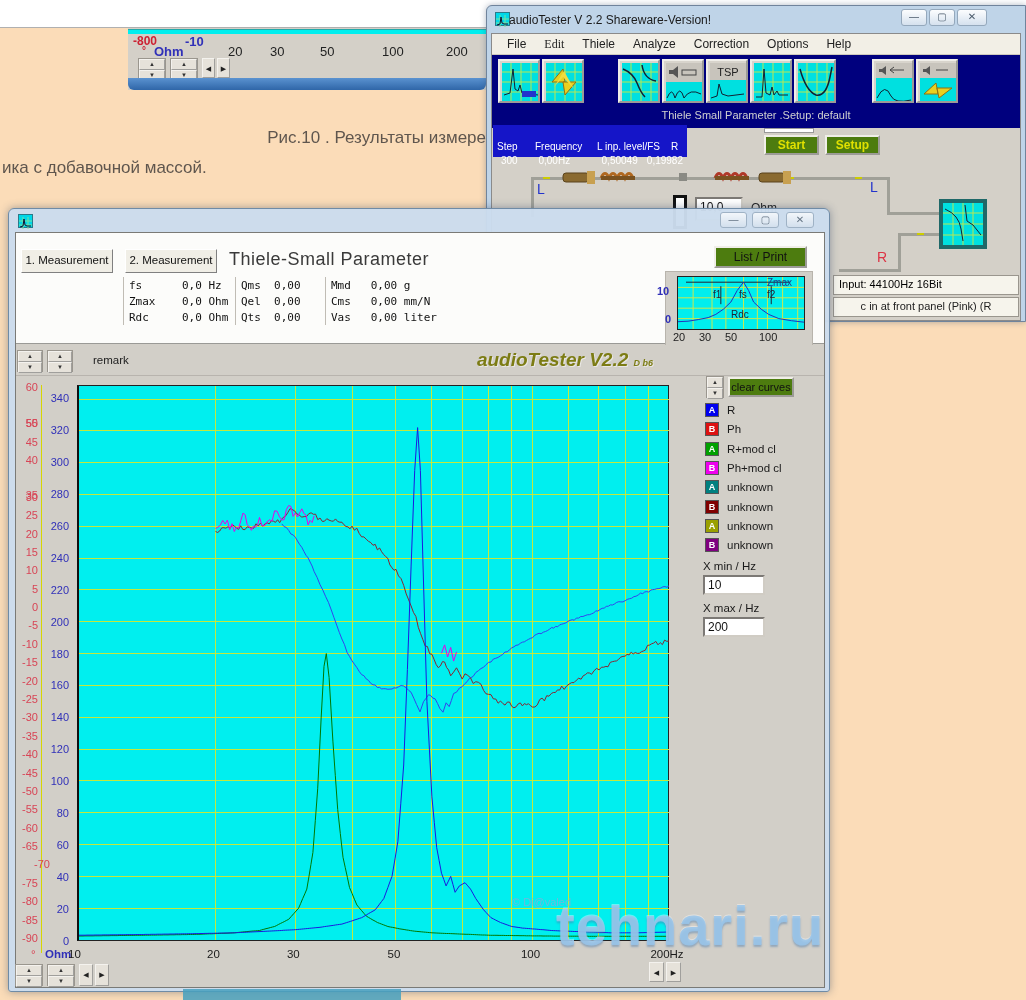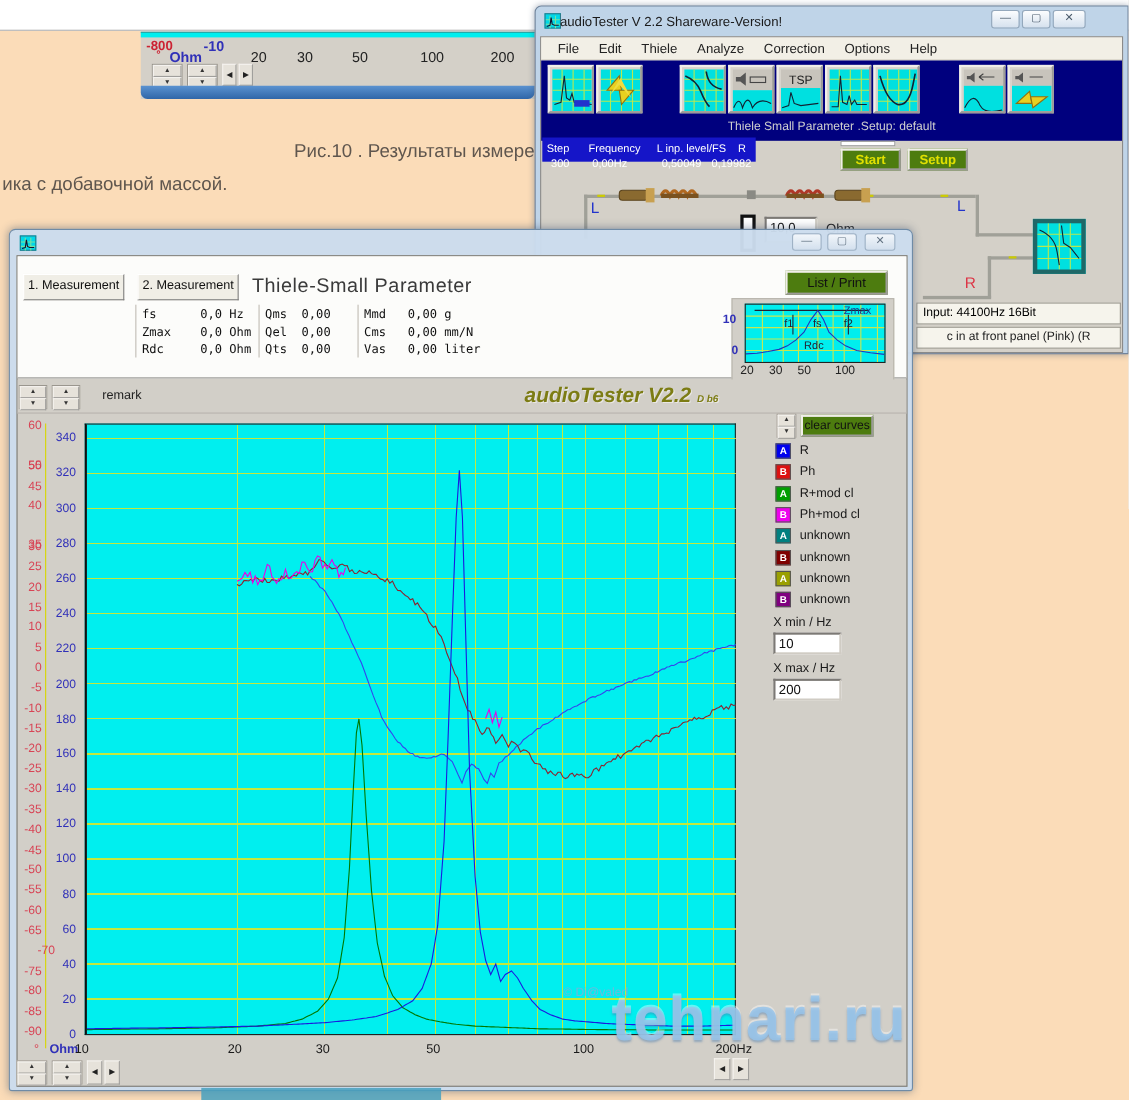--- a/index.html
+++ b/index.html
@@ -31,21 +31,21 @@
 
 
 #tester-win { left:486px; top:5px; width:540px; height:317px; background:#bfd4e8; border:1px solid #70849c; border-radius:6px 0 0 0; z-index:3; box-shadow:0 0 6px rgba(60,80,110,.4); }
 #tester-title { left:22px; top:7px; font-size:12px; color:#1a1a1a; }
 #tester-content { left:4px; top:27px; width:530px; height:288px; background:#d4d0c8; border:1px solid #8a8a8a; }
 #menubar { left:5px; top:28px; width:528px; height:21px; background:#f2efe6; border-bottom:1px solid #cfcabe; display:flex; align-items:center; padding-left:6px; }
 .menu-item { font-size:12px; color:#222; padding:2px 9px; }
 #navy-block { left:5px; top:49px; width:528px; height:73px; background:#00007e; }
 .tool-btn { position:absolute; width:42px; height:44px; background:#d8d4cc; border:2px outset #f0eee8; padding:2px; }
 #setup-bar { left:5px; top:103px; width:528px; height:19px; color:#cfcfcf; font-size:11px; text-align:center; }
-#step-table { left:6px; top:119px; width:194px; height:22px; background:#1515c8; color:#fff; font-size:10px; padding:5px 4px; }
+#step-table { left:6px; top:119px; width:194px; height:22px; background:#1515c8; color:#fff; font-size:10px; padding:16px 4px; }
 .step-row { display:flex; }
 .step-row div { white-space:nowrap; }
 #progress-strip { left:277px; top:122px; width:50px; height:5px; background:#fff; border:1px solid #999; }
 .yellow-btn { color:#e0e000; font-weight:bold; font-size:12px; }
 .wire { position:absolute; background:#a0a098; z-index:1;}
 .wire-dash { position:absolute; background:#cccc00; width:7px; height:2px; z-index:2;}
 .l-label { color:#2233cc; font-size:14px; }
 .r-label { color:#dd3344; font-size:14px; }
 #resistor { left:186px; top:189px; width:14px; height:34px; background:#fff; border:3px solid #111; z-index:3;}
 #speaker-btn { left:452px; top:193px; width:48px; height:50px; background:#00e0e0; border:4px solid #1f6868; z-index:3; }
@@ -123,21 +123,21 @@
           <path d="M0 4h13M0 8h13M4 0v12M9 0v12" stroke="#7ae0a0" stroke-width="1"></path>
           <path d="M1 10 l3 -1 1 -7 1 6 2 1 4 0" stroke="#113" fill="none"></path>
         </svg></div>
     <div class="abs" id="tester-title">audioTester  V 2.2 Shareware-Version!</div>
     <div class="abs cap-btn" style="left:414px; top:3px; width:26px; height:17px;">—</div>
     <div class="abs cap-btn" style="left:442px; top:3px; width:26px; height:17px;">▢</div>
     <div class="abs cap-btn" style="left:470px; top:3px; width:30px; height:17px;">✕</div>
     <div class="abs" id="tester-content"></div>
     <div class="abs" id="menubar">
         <div class="menu-item" style="position: relative;">File</div>
-        <div class="menu-item" style="position: relative;">Edit</div>
+        <div class="menu-item" style="position: relative; font-family: Liberation Serif, serif;">Edit</div>
         <div class="menu-item" style="position: relative;">Thiele</div>
         <div class="menu-item" style="position: relative;">Analyze</div>
         <div class="menu-item" style="position: relative;">Correction</div>
         <div class="menu-item" style="position: relative;">Options</div>
         <div class="menu-item" style="position: relative;">Help</div>
       </div>
     <div class="abs" id="navy-block">
         <div class="tool-btn" style="left: 6px; top: 4px;"><svg width="36" height="38">
             <rect width="36" height="38" fill="#00e0e0"></rect>
             <path d="M0 9h36M0 19h36M0 29h36M9 0v38M19 0v38M29 0v38" stroke="#b8e850" stroke-width="1"></path>

